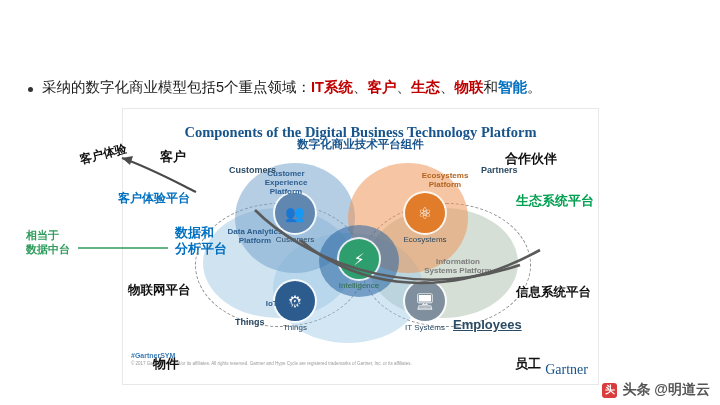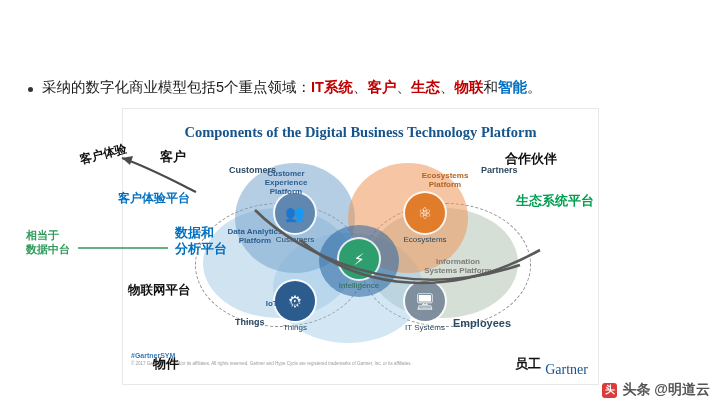--- a/index.html
+++ b/index.html
@@ -93,21 +93,21 @@
   .lbl-n-cust{left:142px;top:82px;width:60px;color:#2b4a63;}
   .lbl-n-eco{left:272px;top:82px;width:60px;color:#2b4a63;}
   .lbl-n-int{left:206px;top:128px;width:60px;color:#2f6c4e;}
   .lbl-n-things{left:142px;top:170px;width:60px;color:#2b4a63;}
   .lbl-n-it{left:272px;top:170px;width:60px;color:#2b4a63;}
 
   .corner{position:absolute;text-align:center;line-height:1.2;}
   .c-customers{left:106px;top:56px;font-size:9px;font-weight:bold;color:#2b4a63;}
   .c-partners{left:330px;top:56px;font-size:9px;font-weight:bold;color:#2b4a63;padding-left:28px;}
   .c-things{left:112px;top:208px;font-size:9px;font-weight:bold;color:#2b4a63;}
-  .c-employees{left:330px;top:208px;font-size:11px;font-weight:bold;color:#2b4a63;}
+  .c-employees{left:330px;top:208px;font-size:13px;font-weight:bold;color:#2b4a63;text-decoration:underline;}
 
   .foot-left{position:absolute;left:8px;top:243px;font-size:7px;color:#3b7bb5;font-weight:bold;}
   .foot-note{position:absolute;left:8px;top:252px;font-size:4.5px;color:#9a9a9a;width:330px;line-height:1.25;}
   .gartner{position:absolute;right:10px;bottom:6px;font-size:14px;font-weight:normal;color:#17548c;
            font-family:"Liberation Serif","DejaVu Serif",serif;}
 
   
   .cn{position:absolute;font-weight:bold;white-space:nowrap;}
   .cn-kehu{left:160px;top:148px;font-size:13px;color:#111;}
   .cn-hezuo{left:505px;top:150px;font-size:13px;color:#111;}
@@ -139,20 +139,21 @@
 <div class="slide">
 
 
   <div class="bullet-row">
     <div class="bullet-dot"></div>
     <div class="bullet-text"><span>采纳的数字化商业模型包括5个重点领域：</span><span class="hl">IT系统</span><span>、</span><span class="hl">客户</span><span>、</span><span class="hl">生态</span><span>、</span><span class="hl">物联</span><span>和</span><span class="hl2">智能</span><span>。</span></div>
   </div>
 
   <div class="figure">
     <div class="fig-title">Components of the Digital Business Technology Platform</div>
+    <div class="fig-subtitle">数字化商业技术平台组件</div>
 
     <div class="venn">
       <div class="dashed dash-left"></div>
       <div class="dashed dash-right"></div>
 
       <div class="blob blob-da"></div>
       <div class="blob blob-is"></div>
       <div class="blob blob-iot"></div>
       <div class="blob blob-ce"></div>
       <div class="blob blob-eco"></div>
@@ -197,20 +198,21 @@
 
   <div class="cn cn-kehu">客户</div>
   <div class="cn cn-hezuo">合作伙伴</div>
   <div class="cn cn-kehutiyan-pt">客户体验平台</div>
   <div class="cn cn-shuju">
     <div>数据和</div>
     <div>分析平台</div>
   </div>
   <div class="cn cn-shengtai">生态系统平台</div>
   <div class="cn cn-wulianwang">物联网平台</div>
+  <div class="cn cn-xinxi">信息系统平台</div>
   <div class="cn cn-wujian">物件</div>
   <div class="cn cn-yuangong">员工</div>
   <div class="cn cn-kehutiyan-rot">客户体验</div>
   <div class="cn cn-xiangdang">
     <div>相当于</div>
     <div>数据中台</div>
   </div>
 
   <div class="watermark">
     <div class="wm-logo">头</div>

